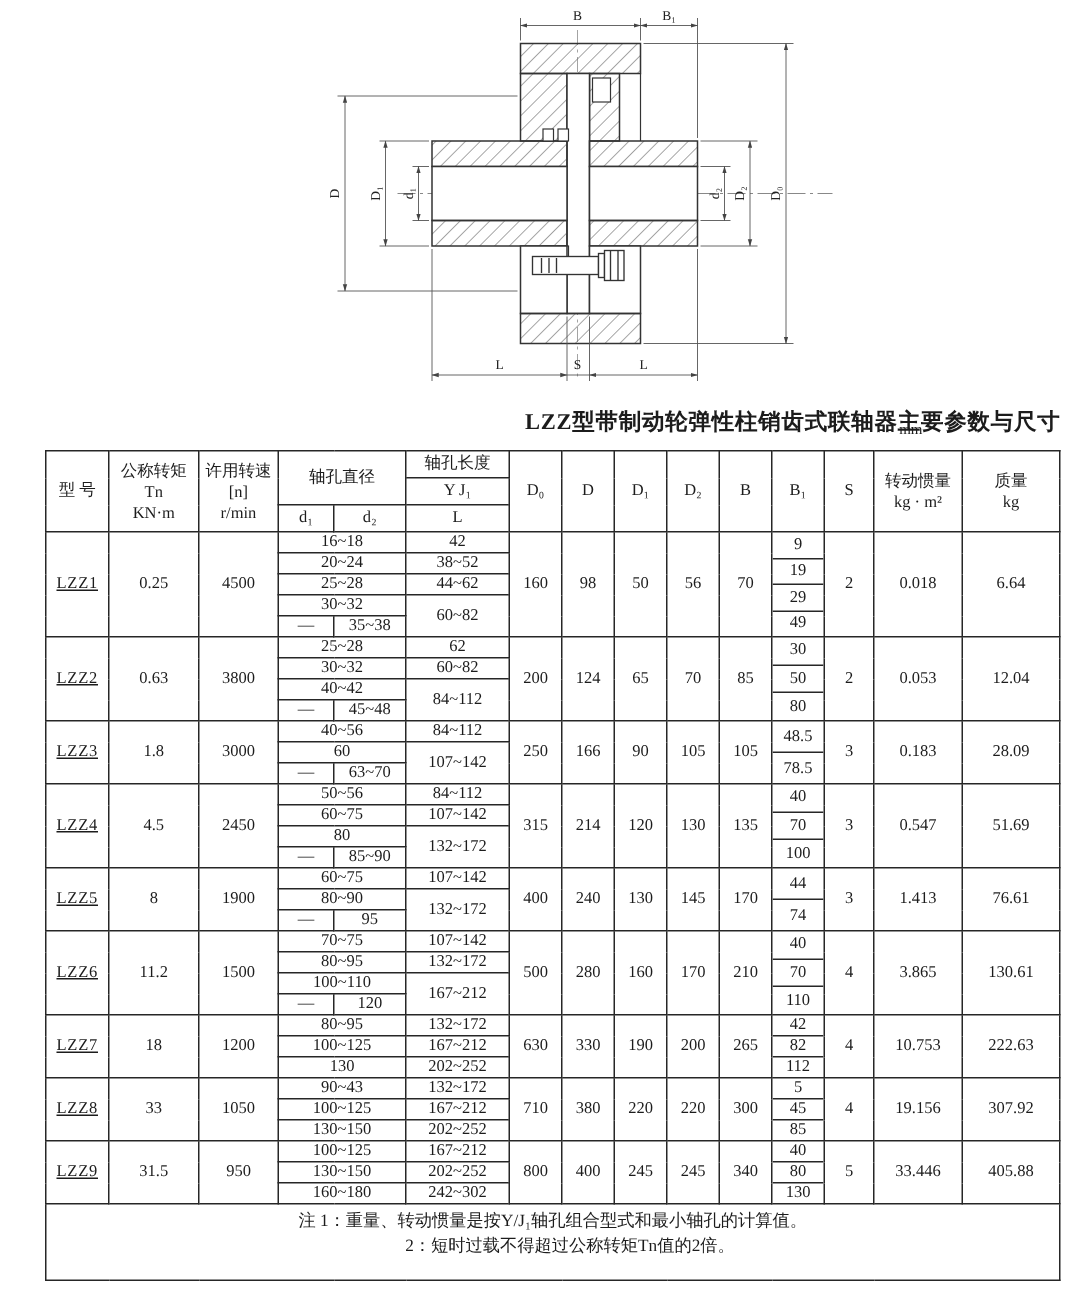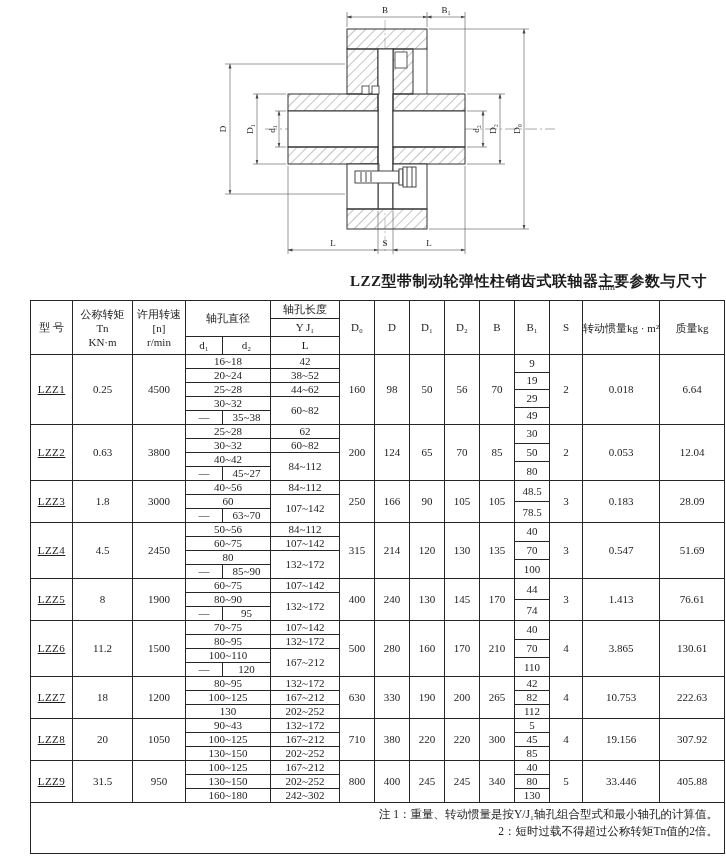--- a/index.html
+++ b/index.html
@@ -17,27 +17,27 @@
 
   table{border-collapse:collapse;table-layout:fixed;margin:6px 0 0 30px;}
   td,th{
     border:1px solid #262626;text-align:center;vertical-align:middle;
     padding:0;font-size:11px;line-height:13px;font-weight:normal;
     overflow:hidden;white-space:nowrap;
   }
   thead tr{height:18px;}
   tr.sub{height:14px;}
   .hline{line-height:14px;}
-  .vspread{display:flex;justify-content:center;}
+  .vspread{display:flex;flex-direction:column;justify-content:center;}
   .model{letter-spacing:0.5px;text-decoration:underline;}
   .b1cell{position:relative;}
   .b1stack{position:absolute;top:0;left:0;right:0;bottom:0;display:flex;flex-direction:column;}
   .b1sub{flex:1;display:flex;align-items:center;justify-content:center;border-bottom:1px solid #262626;}
   .b1sub:last-child{border-bottom:none;}
-  tfoot td{text-align:right;height:44px;padding:3px 6px;font-size:11.5px;line-height:17px;vertical-align:top;}
+  tfoot td{text-align:center;height:44px;padding:3px 6px;font-size:11.5px;line-height:17px;vertical-align:top;}
   .note2{padding-left:23px;}
 </style>
 </head>
 <body>
 
 <div class="drawing-wrap">
 <svg width="452" height="262" viewBox="0 0 452 262">
   <defs>
     <pattern id="hatch" patternUnits="userSpaceOnUse" width="7" height="7" patternTransform="rotate(45)">
       <line x1="0" y1="0" x2="0" y2="7" stroke="#6a6a6a" stroke-width="0.8"></line>
@@ -282,21 +282,21 @@
       <tr class="sub">
         <td colspan="2">30~32</td>
         <td rowspan="1">60~82</td>
       </tr>
       <tr class="sub">
         <td colspan="2">40~42</td>
         <td rowspan="2">84~112</td>
       </tr>
       <tr class="sub">
         <td>—</td>
-        <td>45~27</td>
+        <td>45~48</td>
       </tr>
       <tr class="sub">
         <td rowspan="3" class="model">LZZ3</td>
         <td rowspan="3">1.8</td>
         <td rowspan="3">3000</td>
         <td colspan="2">40~56</td>
         <td rowspan="1">84~112</td>
         <td rowspan="3">250</td>
         <td rowspan="3">166</td>
         <td rowspan="3">90</td>
@@ -442,21 +442,21 @@
       <tr class="sub">
         <td colspan="2">100~125</td>
         <td rowspan="1">167~212</td>
       </tr>
       <tr class="sub">
         <td colspan="2">130</td>
         <td rowspan="1">202~252</td>
       </tr>
       <tr class="sub">
         <td rowspan="3" class="model">LZZ8</td>
-        <td rowspan="3">20</td>
+        <td rowspan="3">33</td>
         <td rowspan="3">1050</td>
         <td colspan="2">90~43</td>
         <td rowspan="1">132~172</td>
         <td rowspan="3">710</td>
         <td rowspan="3">380</td>
         <td rowspan="3">220</td>
         <td rowspan="3">220</td>
         <td rowspan="3">300</td>
         <td rowspan="3" class="b1cell">
           <div class="b1stack">

